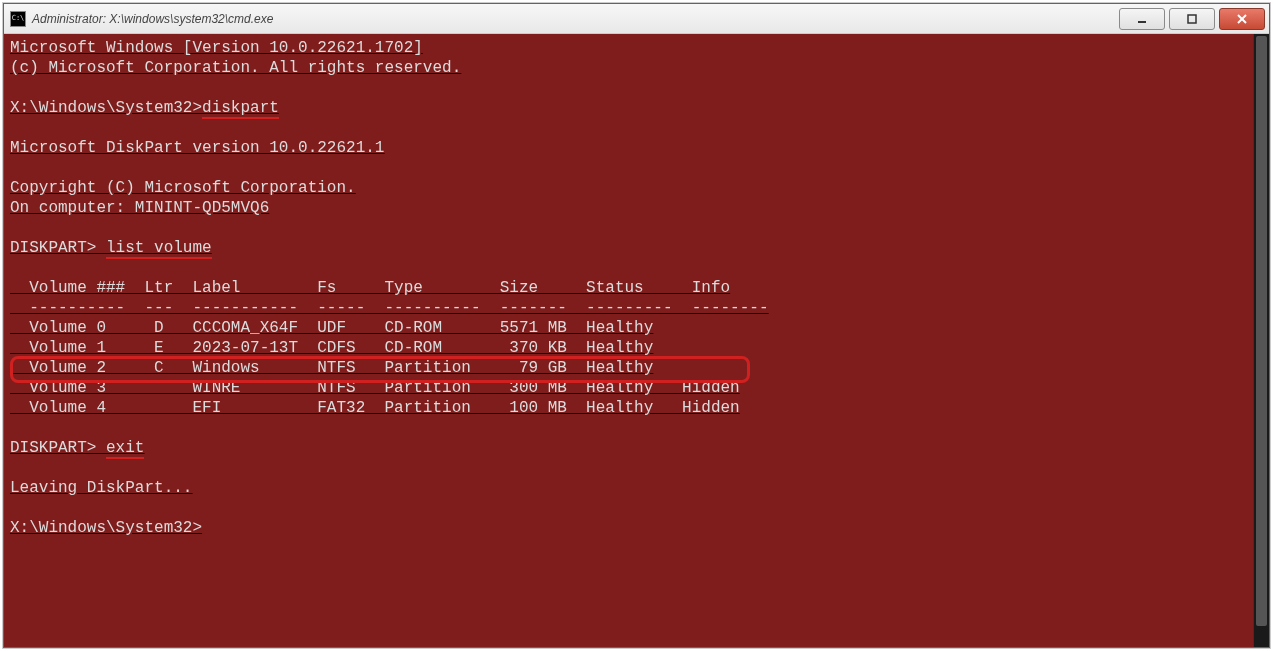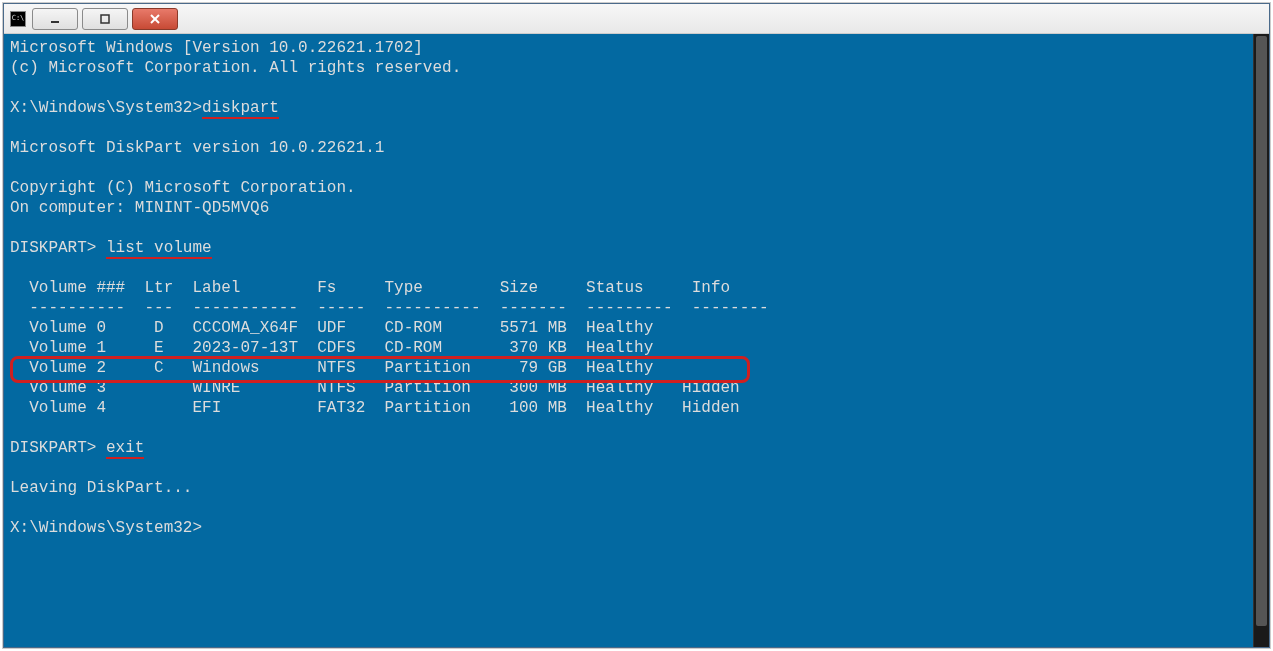--- a/index.html
+++ b/index.html
@@ -53,22 +53,23 @@
   .win-btn.close {
     background: linear-gradient(#e87a6a, #c74a35);
     border-color: #8a3a2a;
     color: #fff;
   }
   .win-btn svg { width: 12px; height: 12px; }
 
   .terminal-wrap {
     flex: 1;
     display: flex;
-    background: #0369a1;
+    background: #7f1d1d;
     position: relative;
+    text-decoration: underline;
   }
   .terminal {
     flex: 1;
     padding: 4px 6px;
     font-family: Consolas, "Courier New", monospace;
     font-size: 16px;
     line-height: 20px;
     color: #dcdcdc;
     white-space: pre;
     overflow: hidden;
@@ -100,20 +101,21 @@
     pointer-events: none;
   }
 </style>
 </head>
 <body>
 
 <div class="window">
 
   <div class="titlebar">
     <div class="icon">C:\</div>
+    <div class="title">Administrator: X:\windows\system32\cmd.exe</div>
     <div class="win-controls">
       <div class="win-btn">
         <svg viewBox="0 0 12 12">
             <line x1="2" y1="9" x2="10" y2="9" stroke="#333" stroke-width="2"></line>
           </svg>
       </div>
       <div class="win-btn">
         <svg viewBox="0 0 12 12">
             <rect x="2" y="2" width="8" height="8" fill="none" stroke="#333" stroke-width="1.5"></rect>
           </svg>

